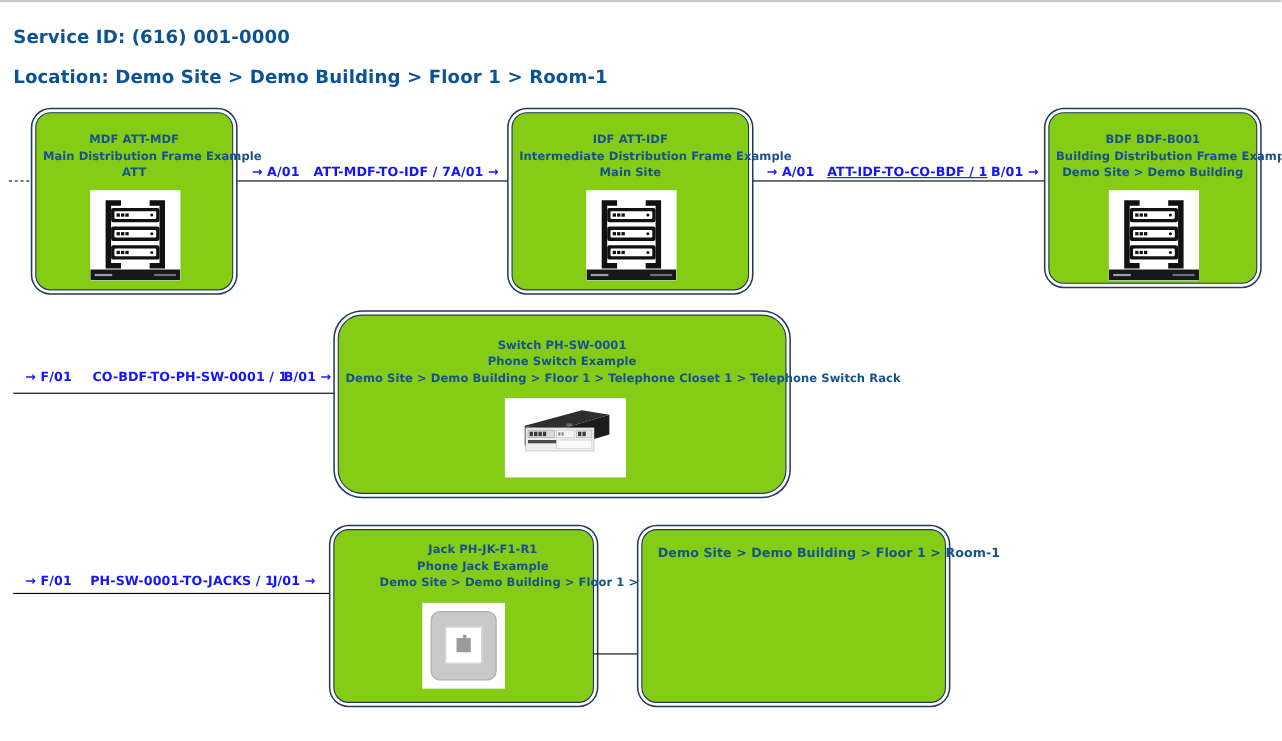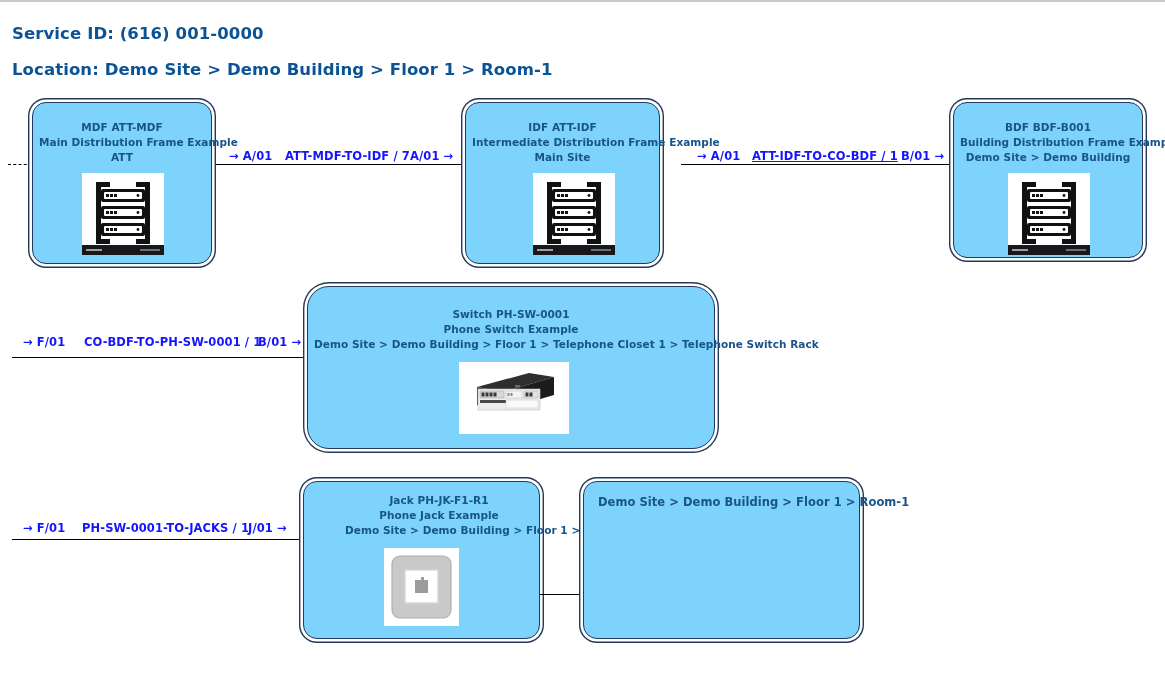--- a/index.html
+++ b/index.html
@@ -25,21 +25,21 @@
     font-weight: bold;
     white-space: nowrap;
     letter-spacing: 0.1px;
   }
   #service-id { top: 22px; font-size: 16.5px; }
   #location   { top: 58px; font-size: 16.5px; }
 
   
   .node {
     position: absolute;
-    background: #7dd3fc;
+    background: #84cc16;
     border: 1.4px solid #23395b;
     border-radius: 14px;
     box-sizing: border-box;
     box-shadow: 0 0 0 2.6px #ffffff, 0 0 0 4px #23395b;
     padding-left: 27px;
   }
   .node-text {
     position: absolute;
     left: 6px;
     right: 6px;
@@ -139,21 +139,21 @@
         <circle cx="56" cy="56.5" r="1.4" fill="#111111"></circle>
       </g>
 
       <rect x="0" y="72" width="82" height="10" fill="#16181c"></rect>
       <rect x="4" y="76" width="16" height="2" fill="#9aa0a6"></rect>
       <rect x="58" y="76" width="20" height="2" fill="#6b7075"></rect>
     </svg>
   </div>
 </div>
 
-<div class="node" style="left:465px; top:100px; width:195px; height:162px;">
+<div class="node" style="left:465px; top:100px; width:216px; height:162px;">
   <div class="node-text" style="top:17px;">
     <div>IDF ATT-IDF</div>
     <div>Intermediate Distribution Frame Example</div>
     <div>Main Site</div>
   </div>
   <div class="icon-wrap" style="left:67px; top:70px; width:82px; height:82px;">
     <svg class="rack-img" viewBox="0 0 82 82" xmlns="http://www.w3.org/2000/svg">
       <rect x="0" y="0" width="82" height="82" fill="#ffffff"></rect>
       <path d="M14 9 h14 v5 h-9 v52 h9 v5 h-14 z" fill="#111111"></path>
       <path d="M68 9 h-14 v5 h9 v52 h-9 v5 h14 z" fill="#111111"></path>

